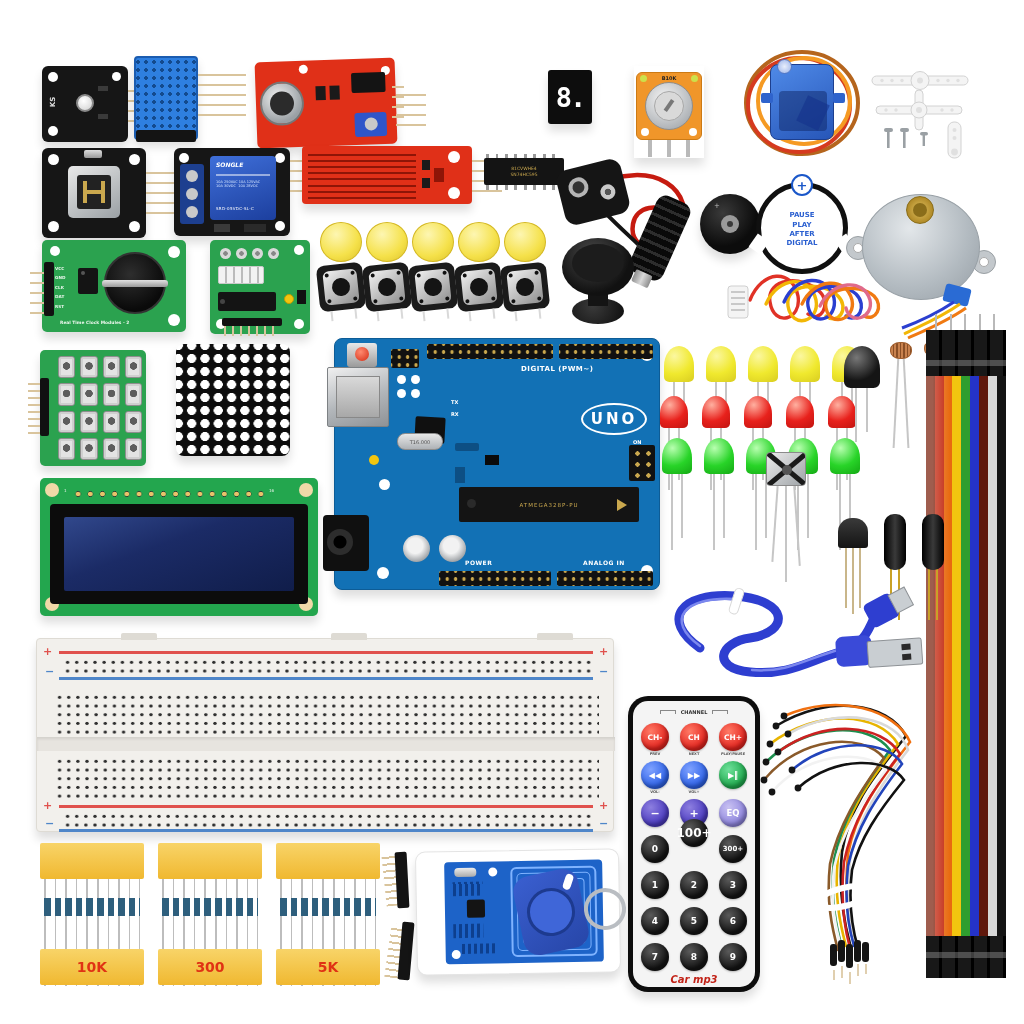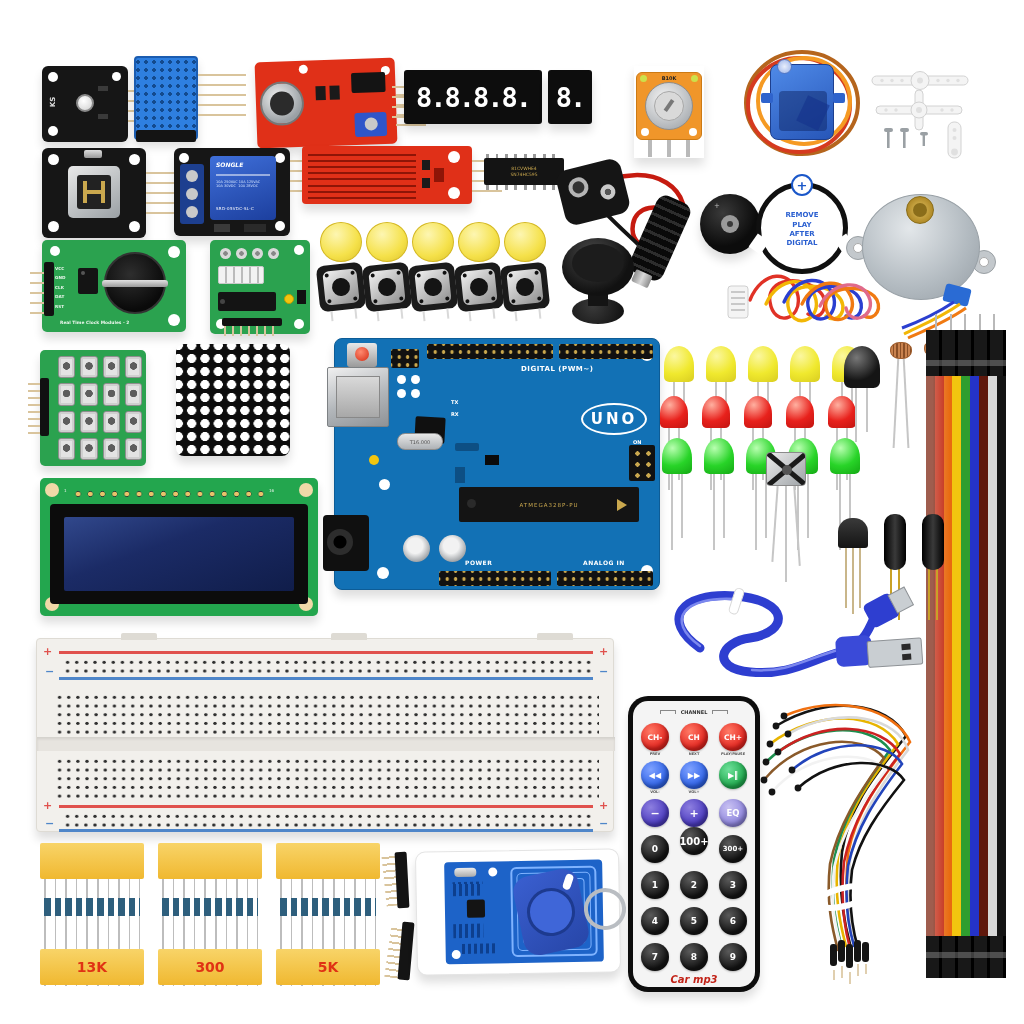--- a/index.html
+++ b/index.html
@@ -87,23 +87,20 @@
     <div class="a" style="left:96px;top:14px;width:34px;height:20px;background:#141414;border-radius:2px"></div>
     <div class="a" style="left:98px;top:54px;width:32px;height:24px;background:#2f55c9;border-radius:3px">
       <div class="a r" style="left:10px;top:5px;width:13px;height:13px;background:#c9c9c9"></div>
     </div>
     <div class="a" style="left:60px;top:26px;width:10px;height:14px;background:#1a1a1a"></div>
     <div class="a" style="left:74px;top:26px;width:10px;height:14px;background:#1a1a1a"></div>
   </div>
   <div class="a pinsH" style="left:396px;top:88px;width:30px;height:38px"></div>
 
   <div class="a pinsH" style="left:392px;top:78px;width:12px;height:40px"></div>
-  <div class="a seg sh ctr" style="left:404px;top:70px;width:138px;height:54px;font-size:27px">
-    <span>8.8.8.8.</span>
-    </div>
   <div class="a seg sh ctr" style="left:548px;top:70px;width:44px;height:54px;font-size:27px">
     <span>8.</span>
     </div>
 
   <div class="a sh" style="left:634px;top:66px;width:70px;height:92px">
     <div class="a" style="left:2px;top:6px;width:66px;height:68px;background:#f0962a;border-radius:6px;border:1px solid #cc7a14"></div>
     <div class="a r" style="left:6px;top:9px;width:7px;height:7px;background:#cde04a"></div>
     <div class="a r" style="left:57px;top:9px;width:7px;height:7px;background:#cde04a"></div>
     <div class="a r hole" style="left:7px;top:62px;width:8px;height:8px"></div>
     <div class="a r hole" style="left:55px;top:62px;width:8px;height:8px"></div>
@@ -240,21 +237,21 @@
   </div>
 
   <div class="a" style="left:754px;top:180px;width:96px;height:96px">
     <div class="a r" style="left:2px;top:2px;width:92px;height:92px;border:5px solid #101010;background:#fff"></div>
     <div class="a" style="left:-2px;top:56px;width:14px;height:16px;background:#fff;transform:rotate(35deg)"></div>
     <div class="a" style="left:84px;top:56px;width:14px;height:16px;background:#fff;transform:rotate(-35deg)"></div>
     <div class="a r ctr" style="left:37px;top:-6px;width:22px;height:22px;border:2.5px solid #1a57c9;background:#fff;color:#1a57c9;font-weight:bold;font-size:13px">
       <span>+</span>
       </div>
     <div class="a ctr" style="left:14px;top:22px;width:68px;height:56px;flex-direction:column;color:#2a5fd0;font-weight:bold;font-size:7px;line-height:1.35">
-      <span>REMOVE</span>
+      <span>PAUSE</span>
         <span>PLAY</span>
       <span>AFTER</span>
         <span>DIGITAL</span>
     </div>
   </div>
 
   <div class="a" style="left:840px;top:190px;width:170px;height:130px">
     <div class="a r" style="left:6px;top:46px;width:24px;height:24px;background:#c3c8cc;border:1px solid #9aa0a4"></div>
     <div class="a r hole" style="left:13px;top:53px;width:10px;height:10px;border:1px solid #aaa"></div>
     <div class="a r" style="left:132px;top:60px;width:24px;height:24px;background:#c3c8cc;border:1px solid #9aa0a4"></div>
@@ -711,21 +708,21 @@
         </div>
       <div class="rbtn kpurp" style="left:47px;top:98px;font-size:11px">
           <span>+</span>
         </div>
       <div class="rbtn kpurpl" style="left:86px;top:98px;font-size:8.5px">
           <span>EQ</span>
         </div>
       <div class="rbtn kblk" style="left:8px;top:134px;font-size:9px">
           <span>0</span>
         </div>
-      <div class="rbtn kblk" style="left:47px;top:126px;font-size:10px">
+      <div class="rbtn kblk" style="left:47px;top:118px;font-size:12px">
           <span>100+</span>
         </div>
       <div class="rbtn kblk" style="left:86px;top:134px;font-size:7px">
           <span>300+</span>
         </div>
       <div class="rbtn kblk" style="left:8px;top:170px;font-size:9px">
           <span>1</span>
         </div>
       <div class="rbtn kblk" style="left:47px;top:170px;font-size:9px">
           <span>2</span>
@@ -792,21 +789,21 @@
       </g>
     <ellipse cx="86" cy="205" rx="27" ry="9" fill="none" stroke="#fff" stroke-width="6" transform="rotate(-14 86 205)"></ellipse>
   </svg>
 
   <div>
     <div class="a" style="left:40px;top:843px;width:108px;height:145px">
       <div class="a" style="left:4px;top:7px;width:96px;height:136px;background:repeating-linear-gradient(90deg,#bdbdbd 0 1.5px,transparent 1.5px 10.6px)"></div>
       <div class="a" style="left:4px;top:55px;width:96px;height:18px;background:repeating-linear-gradient(90deg,#2e5f7d 0 6.5px,transparent 6.5px 10.6px),repeating-linear-gradient(90deg,transparent 0 1.5px,rgba(150,40,40,.9) 1.5px 2.5px,transparent 2.5px 4.5px,rgba(40,40,100,.9) 4.5px 5.5px,transparent 5.5px 10.6px)"></div>
       <div class="a" style="left:0;top:0;width:104px;height:36px;background:linear-gradient(#f8d468,#f0b830);border-radius:2px"></div>
       <div class="a ctr" style="left:0;top:106px;width:104px;height:36px;background:linear-gradient(#f8d468,#f0b830);border-radius:2px;color:#e03214;font-weight:bold;font-size:14px">
-        <span>13K</span>
+        <span>10K</span>
         </div>
     </div>
     <div class="a" style="left:158px;top:843px;width:108px;height:145px">
       <div class="a" style="left:4px;top:7px;width:96px;height:136px;background:repeating-linear-gradient(90deg,#bdbdbd 0 1.5px,transparent 1.5px 10.6px)"></div>
       <div class="a" style="left:4px;top:55px;width:96px;height:18px;background:repeating-linear-gradient(90deg,#2e5f7d 0 6.5px,transparent 6.5px 10.6px),repeating-linear-gradient(90deg,transparent 0 1.5px,rgba(150,40,40,.9) 1.5px 2.5px,transparent 2.5px 4.5px,rgba(40,40,100,.9) 4.5px 5.5px,transparent 5.5px 10.6px)"></div>
       <div class="a" style="left:0;top:0;width:104px;height:36px;background:linear-gradient(#f8d468,#f0b830);border-radius:2px"></div>
       <div class="a ctr" style="left:0;top:106px;width:104px;height:36px;background:linear-gradient(#f8d468,#f0b830);border-radius:2px;color:#e03214;font-weight:bold;font-size:14px">
         <span>300</span>
         </div>
     </div>

